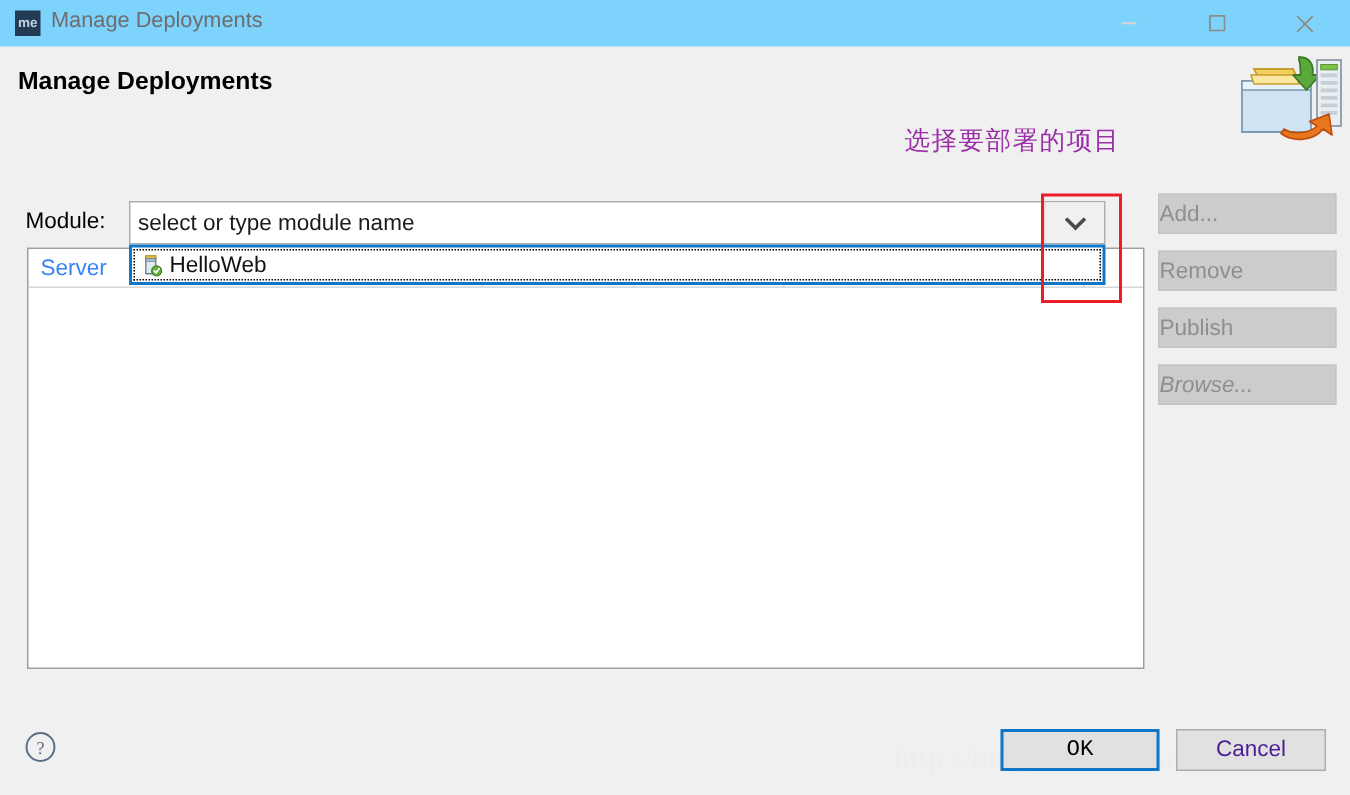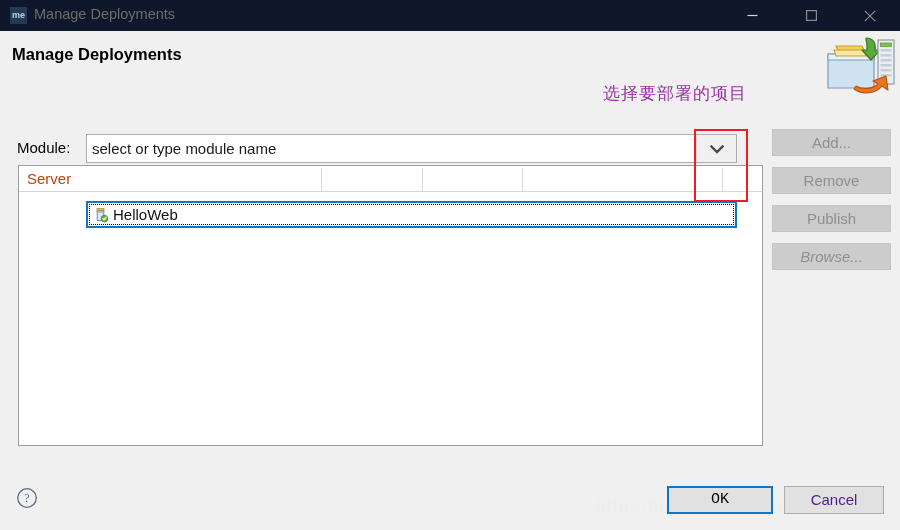--- a/index.html
+++ b/index.html
@@ -21,21 +21,21 @@
     height: 530px;
     background: #f0f0f0;
     box-sizing: border-box;
   }
 
   
   .titlebar {
     position: absolute;
     left: 0; top: 0;
     width: 900px; height: 31px;
-    background: #0f172a;
+    background: #7dd3fc;
   }
   .title-icon {
     position: absolute;
     left: 10px; top: 7px;
     width: 17px; height: 17px;
     background: #233a55;
     color: #c5d2e2;
     font-size: 9px;
     font-weight: bold;
     line-height: 17px;
@@ -135,21 +135,20 @@
 
   
   .dropdown {
     position: absolute;
     left: 86px; top: 163px;
     width: 651px; height: 27px;
     background: #ffffff;
     border: 2px solid #1176c6;
     box-sizing: border-box;
     z-index: 30;
-    margin-top: 38px;
   }
   .dropdown-item {
     position: absolute;
     left: 1px; top: 1px;
     width: 645px; height: 21px;
     border: 1px dotted #000000;
     box-sizing: border-box;
     display: flex;
     align-items: center;
     padding-left: 3px;
@@ -175,21 +174,21 @@
     position: absolute;
     left: 0; top: 0;
     width: 743px; height: 26px;
     border-bottom: 1px solid #d6d6d6;
     box-sizing: border-box;
   }
   .server-head .col-label {
     position: absolute;
     left: 8px; top: 4px;
     font-size: 15px;
-    color: #c2410c;
+    color: #3b82f6;
     white-space: nowrap;
   }
   .col-sep {
     position: absolute;
     top: 2px;
     width: 1px; height: 24px;
     background: #d8d8d8;
   }
 
   
@@ -208,21 +207,21 @@
   
   .side-btn {
     position: absolute;
     left: 772px;
     width: 119px; height: 27px;
     background: #cccccc;
     border: 1px solid #c4c4c4;
     box-sizing: border-box;
     color: #8f8f8f;
     font-size: 15px;
-    text-align: center;
+    text-align: left;
     line-height: 25px;
     font-family: "Liberation Sans", sans-serif;
   }
   #btn-add     { top: 129px; }
   #btn-remove  { top: 167px; }
   #btn-publish { top: 205px; }
   #btn-browse  { top: 243px; font-style: italic; }
 
   
   .help-icon {

